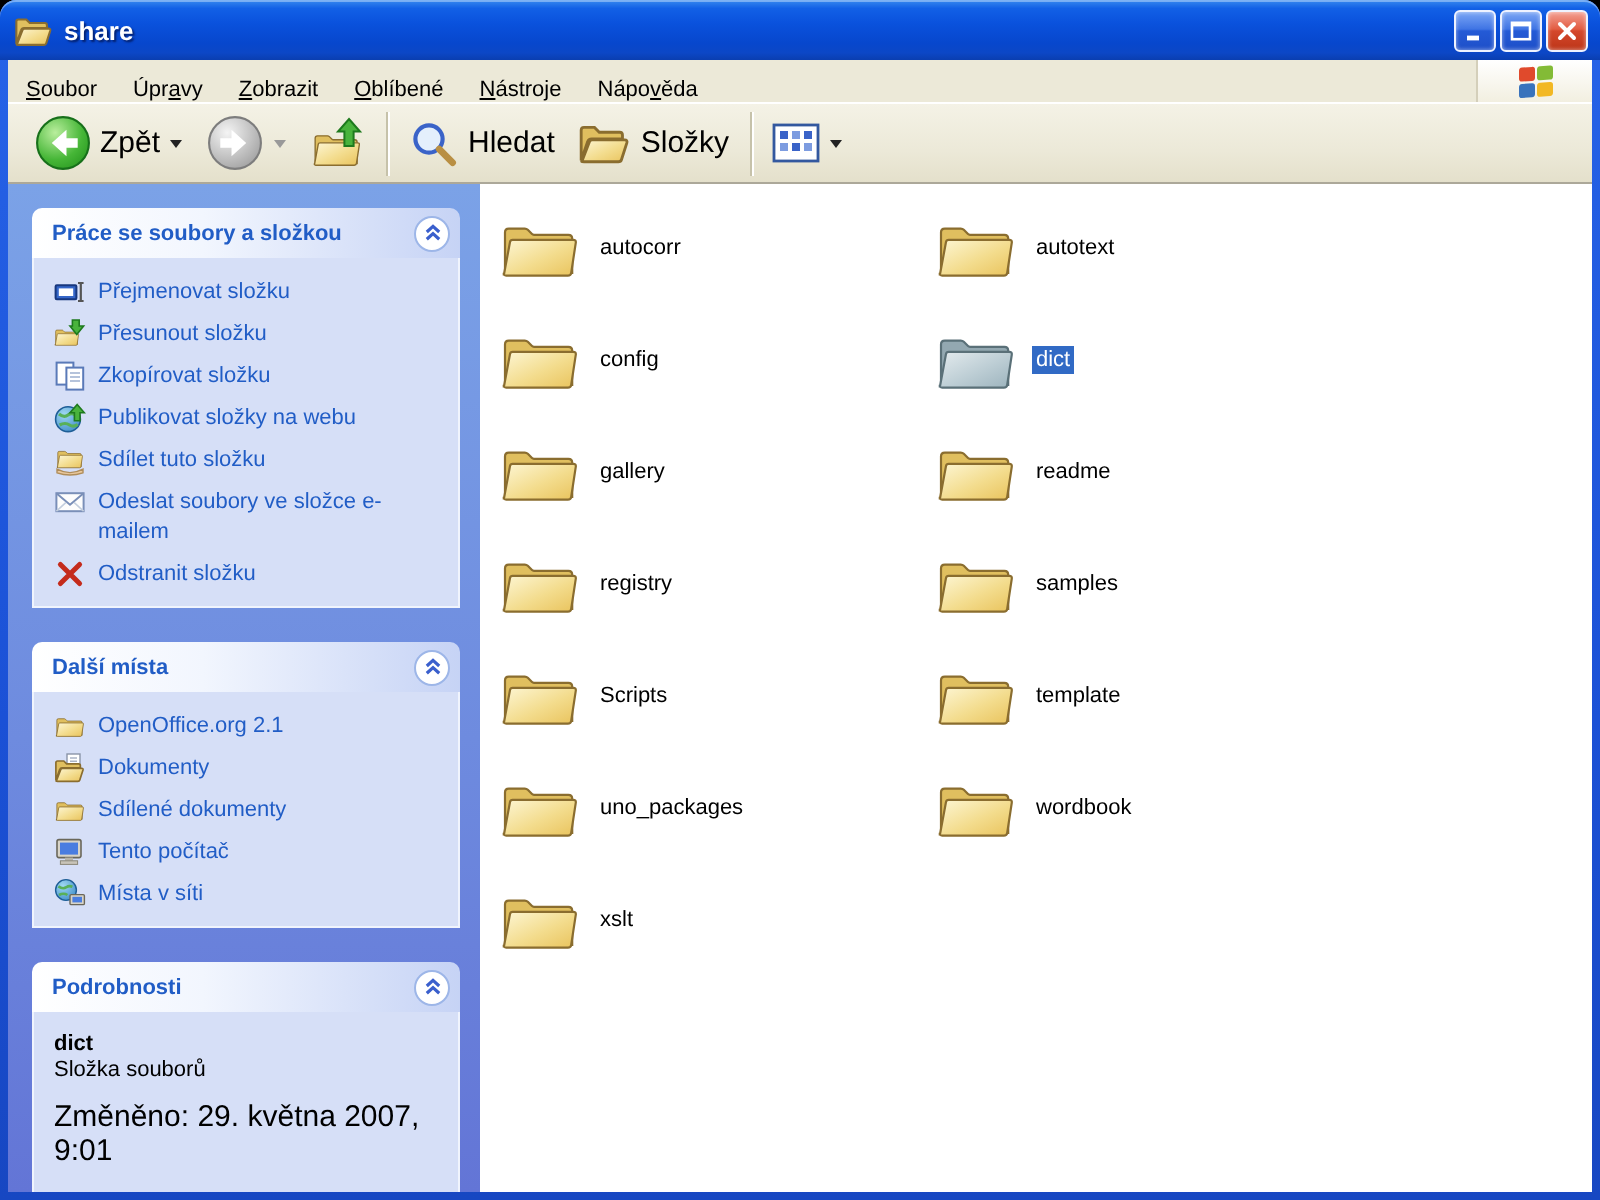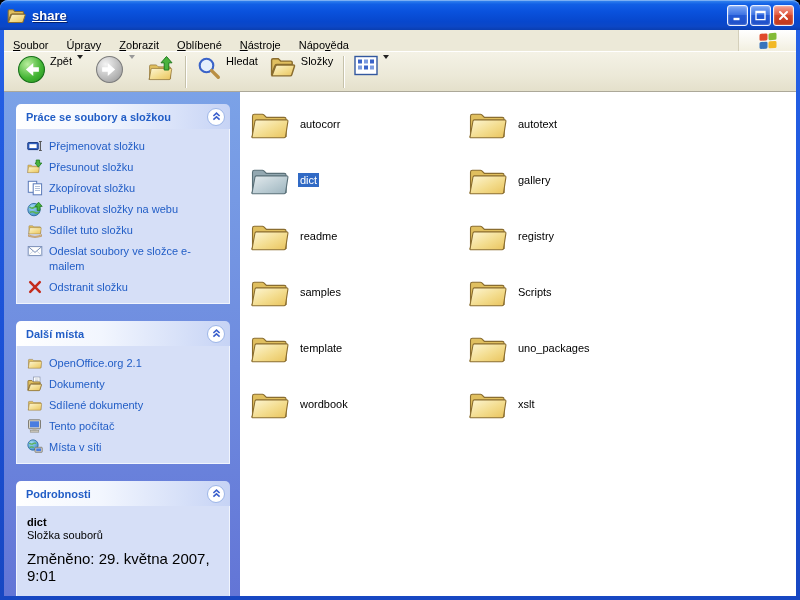--- a/index.html
+++ b/index.html
@@ -19,21 +19,21 @@
     background:linear-gradient(180deg,#388aef 0%,#1260e6 14%,#0a52dd 38%,#0747cd 72%,#0c47c6 88%,#0a3eb0 100%);
     border-radius:8px 8px 0 0;
     display:flex; align-items:center;
     padding:0 6px 0 7px;
     box-shadow:inset 0 1px 0 rgba(255,255,255,.35);
   }
   .title-icon{ width:20px; height:17px; margin-right:5px; flex:0 0 auto; }
   .title-text{
     color:#fff; font-size:13px; font-weight:bold;
     text-shadow:1px 1px 1px rgba(0,10,60,.65);
-    flex:1; white-space:nowrap; overflow:hidden;text-decoration:underline;
+    flex:1; white-space:nowrap; overflow:hidden;
   }
   .tb-btns{ display:flex; gap:2px; }
   .tb-btn{
     width:21px; height:21px; border-radius:3px;
     border:1px solid #eef2ff;
     display:flex; align-items:center; justify-content:center;
     background:linear-gradient(180deg,#7ba6f5 0%,#3f74e4 45%,#245ad6 50%,#1e4fc8 100%);
     box-shadow:inset 0 0 2px rgba(255,255,255,.6);
     cursor:default;
   }
@@ -72,23 +72,23 @@
 
   
   .toolbar{
     height:40px; flex:0 0 40px;
     display:flex; align-items:center;
     padding-left:7px;
     background:linear-gradient(180deg,#f4f2e6 0%,#ece9d8 60%,#e4e0cb 100%);
     border-bottom:1px solid #aca899;
   }
   .tool-btn{
-    display:flex; gap:4px;
+    display:flex; align-items:center; gap:4px;
     height:34px; padding:0 6px; border-radius:3px;
-    font-size:11px; color:#000; cursor:default;
+    font-size:15px; color:#000; cursor:default;
   }
   .caret{
     width:0; height:0; margin-left:1px;
     border-left:3px solid transparent; border-right:3px solid transparent;
     border-top:4px solid #222;
   }
   .caret.dis{ border-top-color:#999; }
   .tool-sep{
     width:1px; height:32px; margin:0 4px;
     background:#c6c2aa; box-shadow:1px 0 0 #fff;
@@ -461,20 +461,26 @@
                 <use href="#sym-folder"></use>
               </svg>
             <span class="folder-label">autocorr</span>
           </div>
           <div class="folder-item">
             <svg class="folder-ico" viewBox="0 0 40 33">
                 <use href="#sym-folder"></use>
               </svg>
             <span class="folder-label">autotext</span>
           </div>
+          <div class="folder-item">
+            <svg class="folder-ico" viewBox="0 0 40 33">
+                <use href="#sym-folder"></use>
+              </svg>
+            <span class="folder-label">config</span>
+          </div>
           <div class="folder-item selected">
             <svg class="folder-ico" viewBox="0 0 40 33">
                 <use href="#sym-folder-sel"></use>
               </svg>
             <span class="folder-label">dict</span>
           </div>
           <div class="folder-item">
             <svg class="folder-ico" viewBox="0 0 40 33">
                 <use href="#sym-folder"></use>
               </svg>

